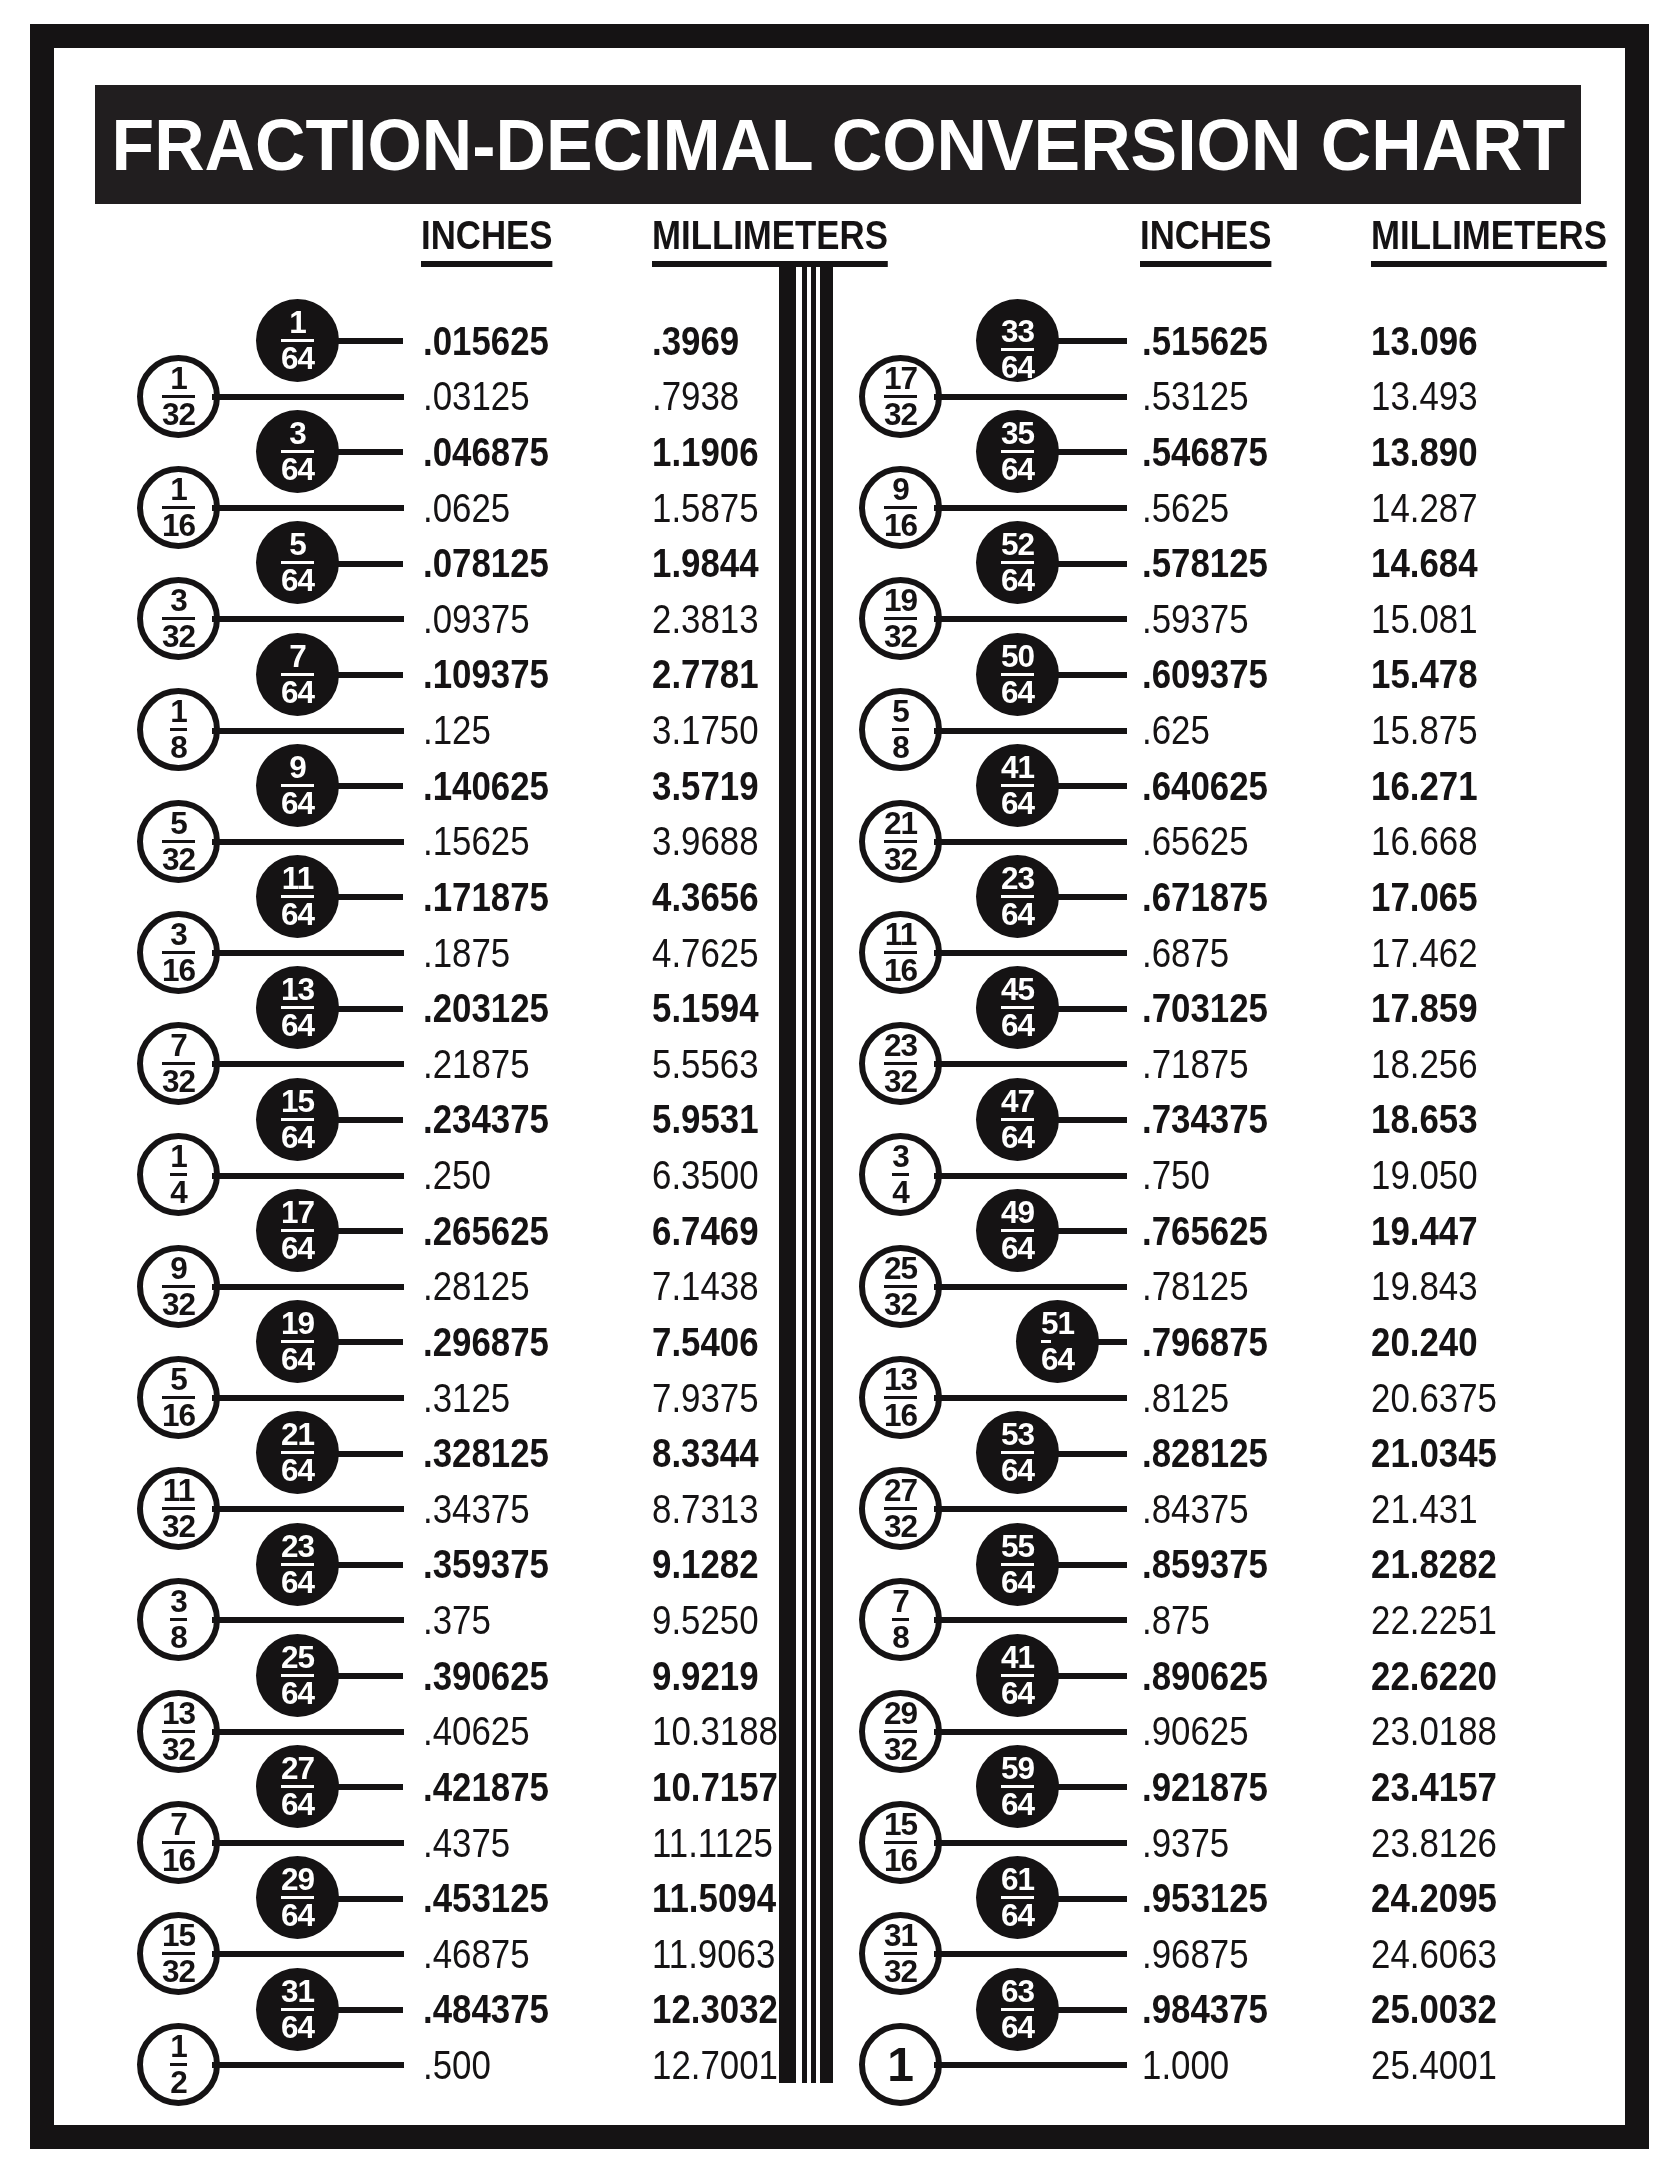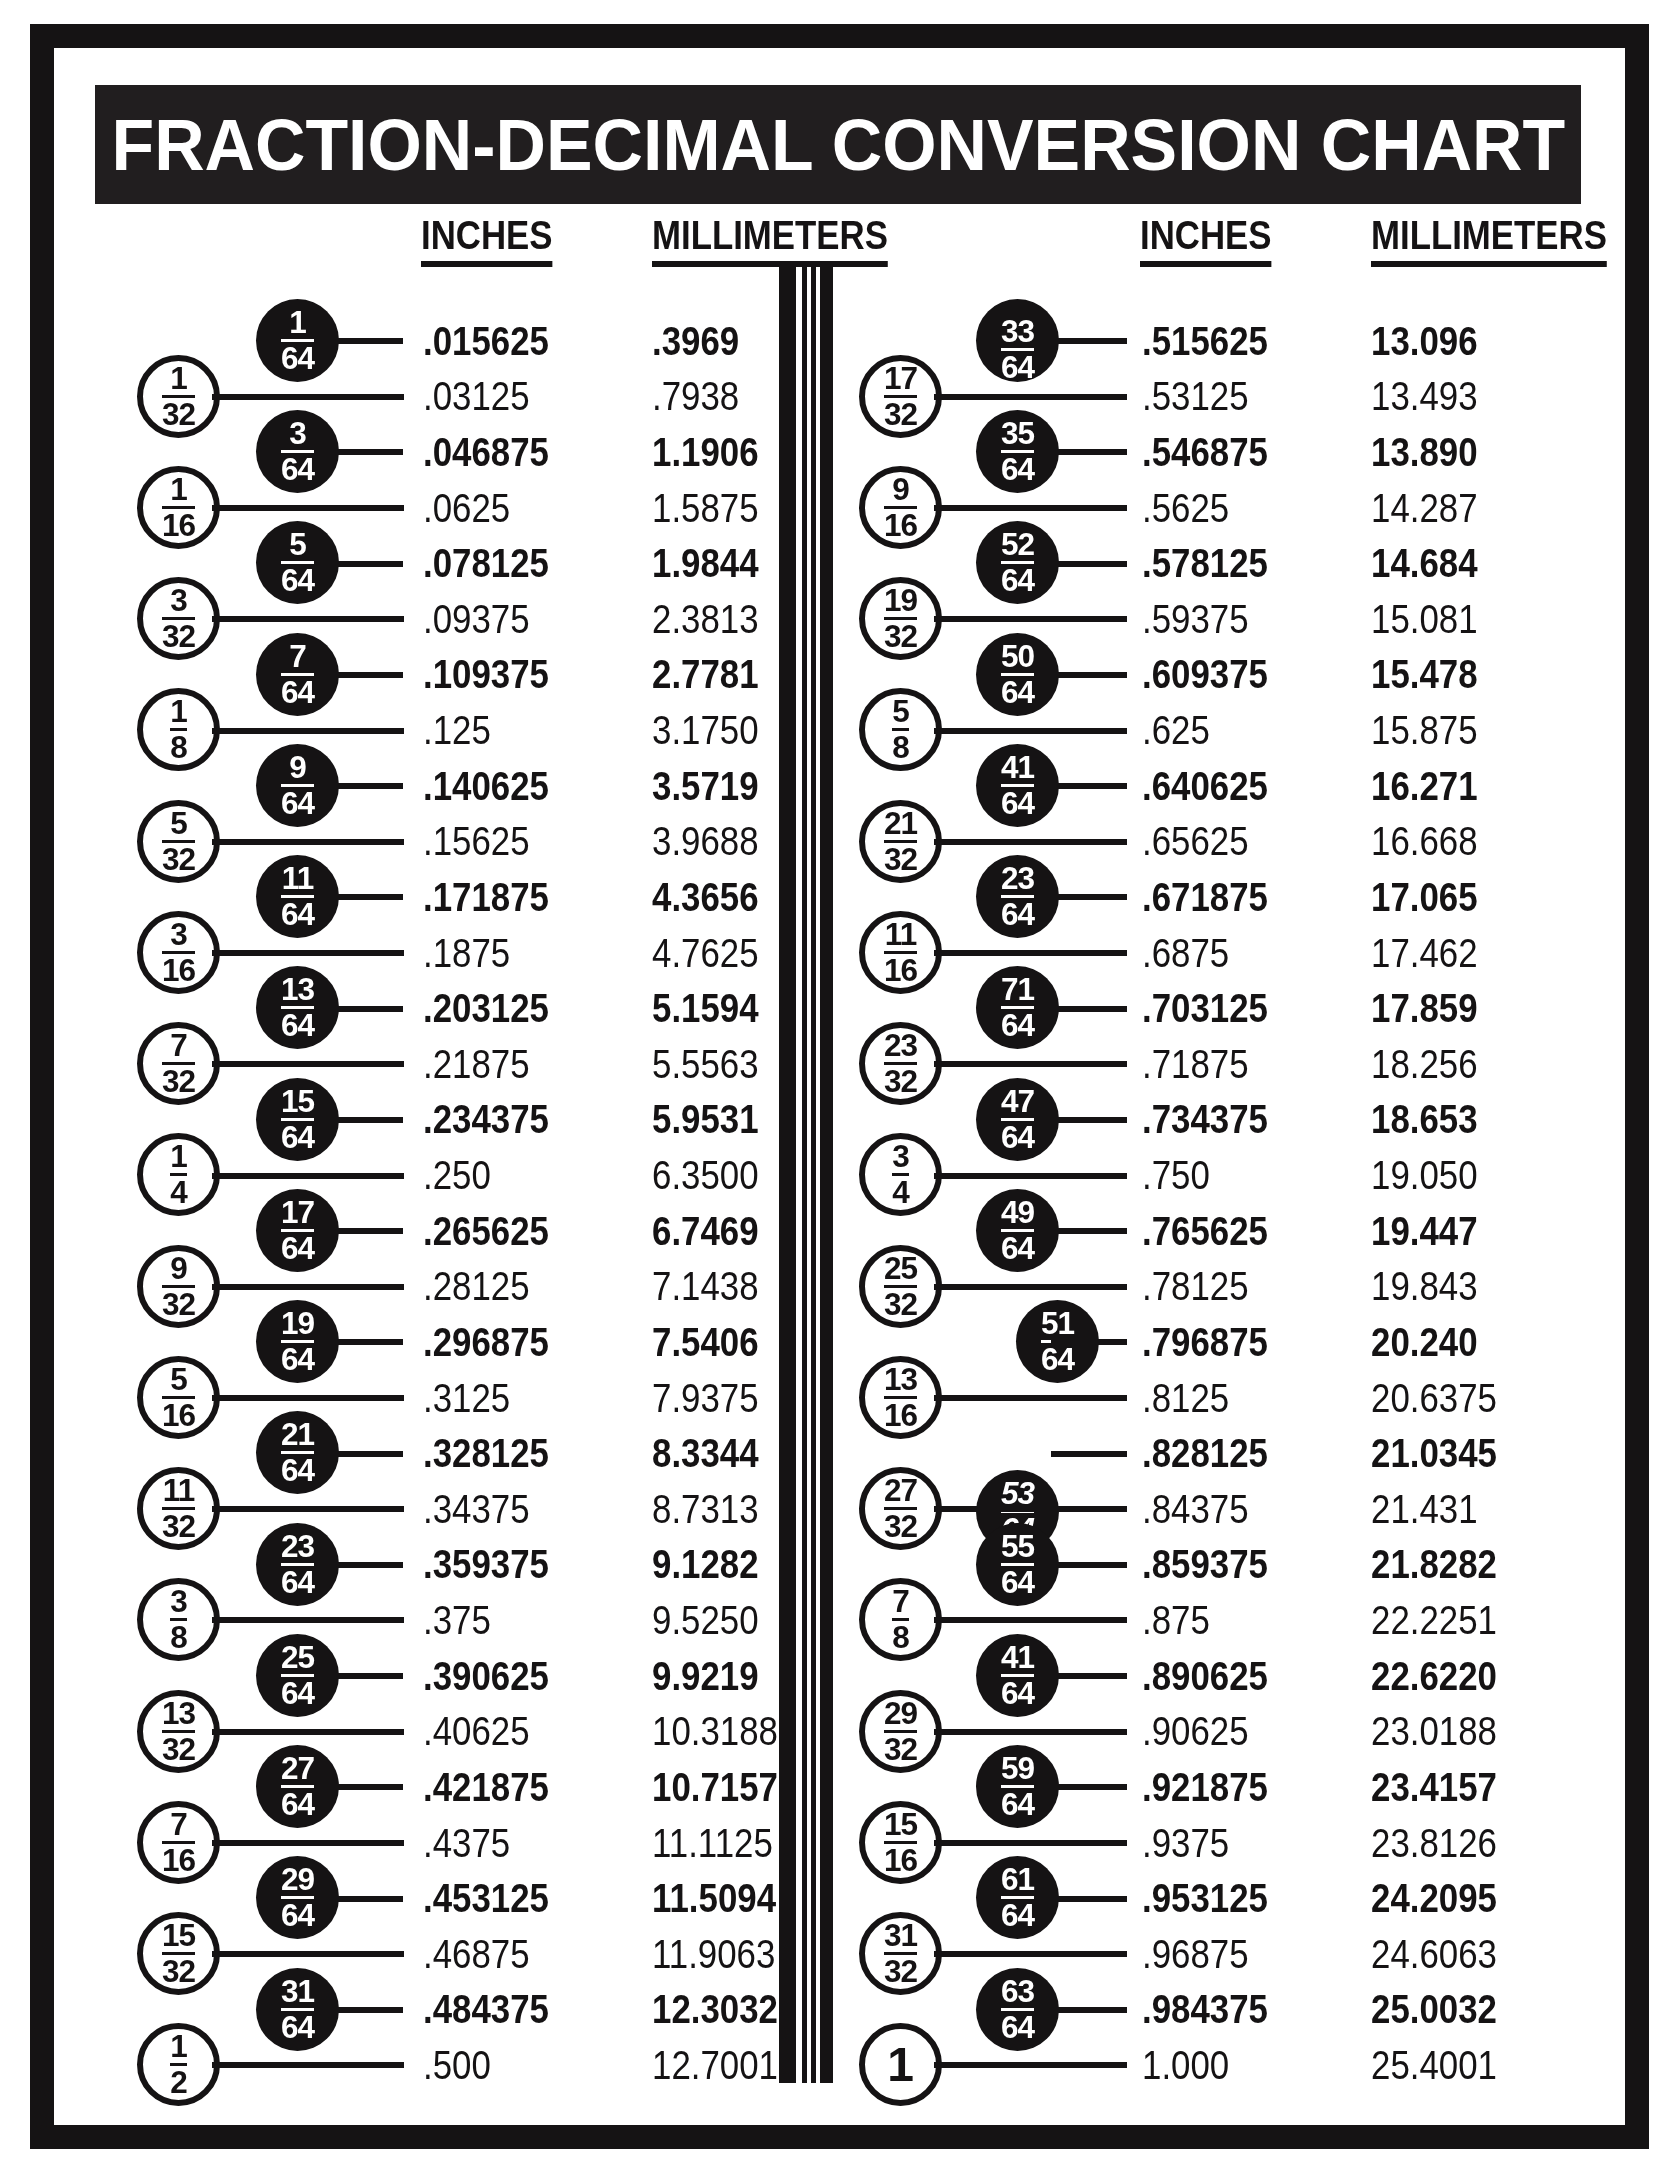--- a/index.html
+++ b/index.html
@@ -677,21 +677,21 @@
       </div>
 
     </div>
     <div class="connector" style="left: 934px; width: 193px; top: 950px;"></div>
     <div class="val inches" style="left: 1142px; top: 953px;">.6875</div>
     <div class="val mm" style="left: 1371px; top: 953px;">17.462</div>
   </div>
       <div>
     <div class="circle filled" style="left: 976px; top: 966px;">
       <div class="frac">
-        <span class="num">71</span>
+        <span class="num">45</span>
         <span class="frac-bar"></span>
         <span class="den">64</span>
       </div>
 
     </div>
     <div class="connector" style="left: 1051px; width: 76px; top: 1006px;"></div>
     <div class="val inches bold" style="left: 1142px; top: 1008px;">.703125</div>
     <div class="val mm bold" style="left: 1371px; top: 1008px;">17.859</div>
   </div>
       <div>
@@ -779,21 +779,21 @@
         <span class="frac-bar"></span>
         <span class="den">16</span>
       </div>
 
     </div>
     <div class="connector" style="left: 934px; width: 193px; top: 1395px;"></div>
     <div class="val inches" style="left: 1142px; top: 1398px;">.8125</div>
     <div class="val mm" style="left: 1371px; top: 1398px;">20.6375</div>
   </div>
       <div>
-    <div class="circle filled" style="left: 976px; top: 1470px; font-style: italic;">
+    <div class="circle filled" style="left: 976px; top: 1411px;">
       <div class="frac">
         <span class="num">53</span>
         <span class="frac-bar"></span>
         <span class="den">64</span>
       </div>
 
     </div>
     <div class="connector" style="left: 1051px; width: 76px; top: 1451px;"></div>
     <div class="val inches bold" style="left: 1142px; top: 1453px;">.828125</div>
     <div class="val mm bold" style="left: 1371px; top: 1453px;">21.0345</div>

